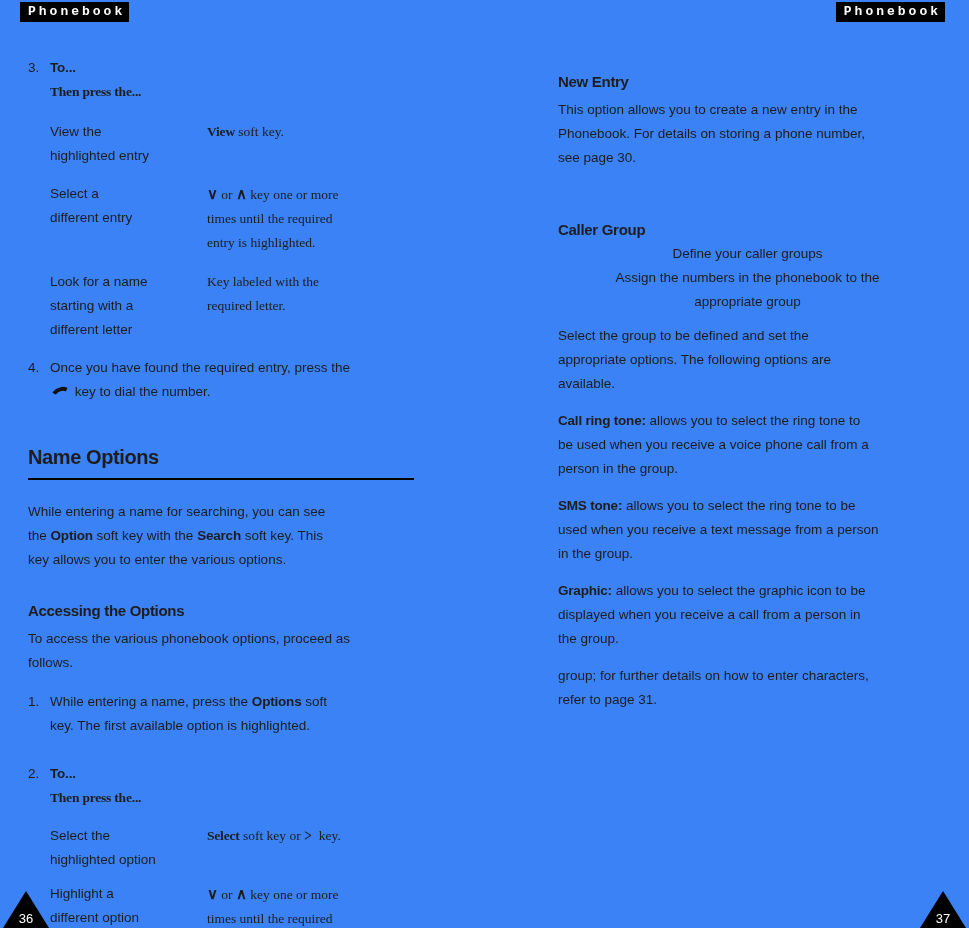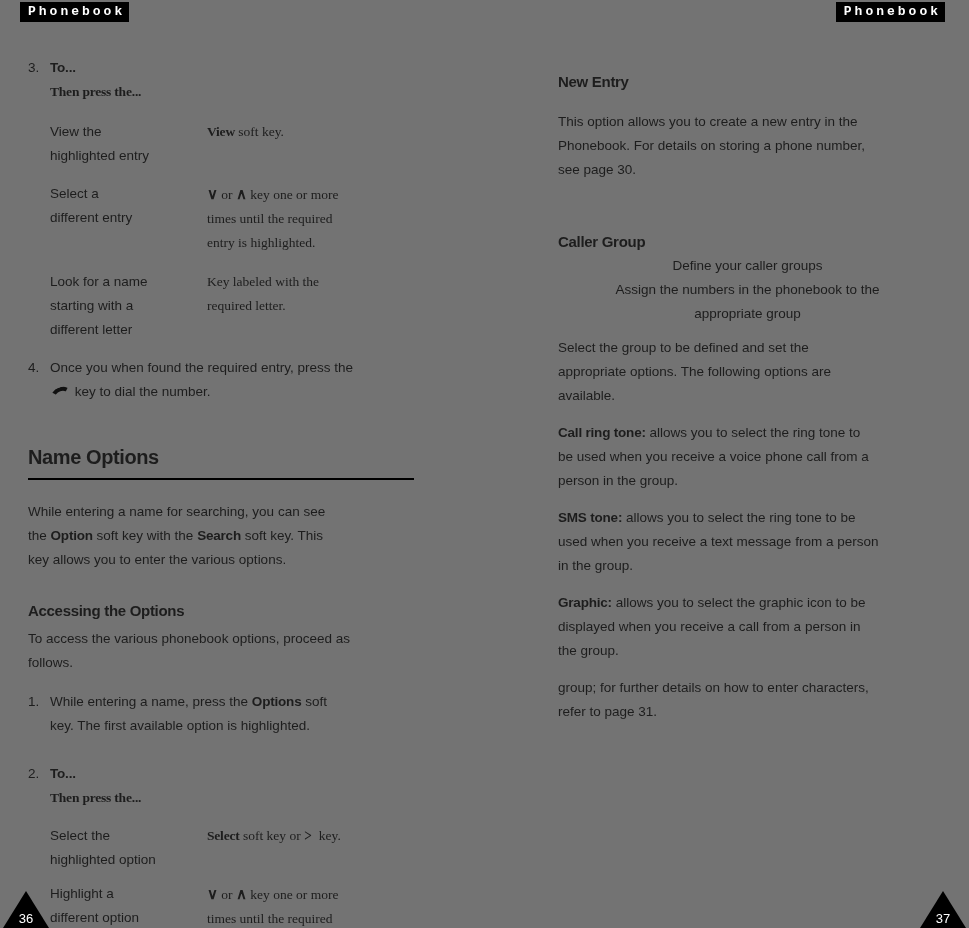--- a/index.html
+++ b/index.html
@@ -1,16 +1,16 @@
 <!DOCTYPE html>
 <html><head>
 <meta charset="utf-8">
 <style>
   html,body{margin:0;padding:0;background:#fff;}
-  .sheet{position:relative;width:969px;height:928px;background:#737373;overflow:hidden;
+  .sheet{position:relative;width:969px;height:928px;background:#3b82f6;overflow:hidden;
          font-family:"Liberation Sans","DejaVu Sans",sans-serif;color:#1d1d1d;
          font-size:13.5px;line-height:24px;}
   b{font-weight:700;letter-spacing:-0.2px;}
   .ln{white-space:pre;}
   
   .badge{position:absolute;top:2px;background:#000;color:#fff;
          font-family:"Liberation Mono","DejaVu Sans Mono",monospace;font-weight:700;
          font-size:13px;letter-spacing:3px;padding:1px 4px 2px 8px;line-height:17px;}
   .badge-left{left:20px;}
   .badge-right{right:24px;}
@@ -25,21 +25,21 @@
   .trow{display:flex;align-items:flex-start;}
   .tcell-l{width:157px;flex:none;}
   .tcell-r{flex:1;min-width:0;font-family:Liberation Serif, serif;}
   .thead{font-weight:700;letter-spacing:-0.2px;flex-direction:column;}
   
   .h1{font-size:20px;font-weight:700;letter-spacing:-0.4px;line-height:24px;margin:41px 0 0 0;}
   .rule{border:none;border-top:2px solid #000;margin:9px 0 0 0;width:100%;}
   .h2{font-size:15px;font-weight:700;letter-spacing:-0.3px;line-height:24px;margin:0;}
   .h3{font-size:17.5px;font-weight:400;letter-spacing:0;line-height:26px;margin:22px 0 0 0;}
   
-  .mt1{margin-top:1px;}.mt4{margin-top:4px;}.mt6{margin-top:16px;}.mt10{margin-top:10px;}
+  .mt1{margin-top:1px;}.mt4{margin-top:4px;}.mt6{margin-top:4px;}.mt10{margin-top:10px;}
   .mt13{margin-top:13px;}.mt14{margin-top:14px;}.mt15{margin-top:15px;}.mt16{margin-top:16px;}
   .mt20{margin-top:20px;}.mt24{margin-top:24px;}.mt27{margin-top:27px;}.mt48{margin-top:48px;}
   .indent{padding-left:17px;text-align:center;}
   
   .chev{font-weight:700;font-size:15px;}
   .chev-r{display:inline-block;transform:scaleX(0.95) scaleY(1.2);font-weight:700;font-size:14px;}
   .handset{display:inline-block;width:18px;height:13px;position:relative;vertical-align:-2px;margin-right:3px;}
   .handset::before{content:"";position:absolute;left:1px;top:2px;width:14px;height:11px;
          border-radius:50%;border:4.5px solid #111;
          border-bottom-color:transparent;border-left-color:transparent;border-right-color:transparent;
@@ -101,21 +101,21 @@
               <div class="ln"><span>Key labeled with the</span></div>
               <div class="ln"><span>required letter.</span></div>
             </div>
         </div>
       </div>
     </div>
 
     <div class="step mt14">
       <div class="snum">4.</div>
       <div class="sbody">
-          <div class="ln"><span>Once you when found the required entry, press the</span></div>
+          <div class="ln"><span>Once you have found the required entry, press the</span></div>
           <div class="ln"><span class="handset"></span><span> key to dial the number.</span></div>
         </div>
     </div>
 
     <div class="h1">Name Options</div>
     <hr class="rule">
     <div class="mt20">
         <div class="ln"><span>While entering a name for searching, you can see</span></div>
         <div class="ln"><span>the </span><b>Option</b><span> soft key with the </span><b>Search</b><span> soft key. This</span></div>
         <div class="ln"><span>key allows you to enter the various options.</span></div>

